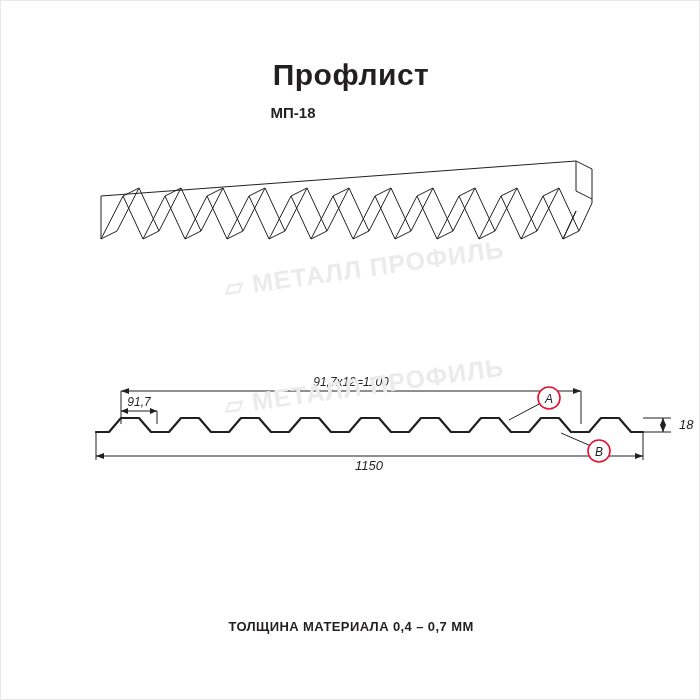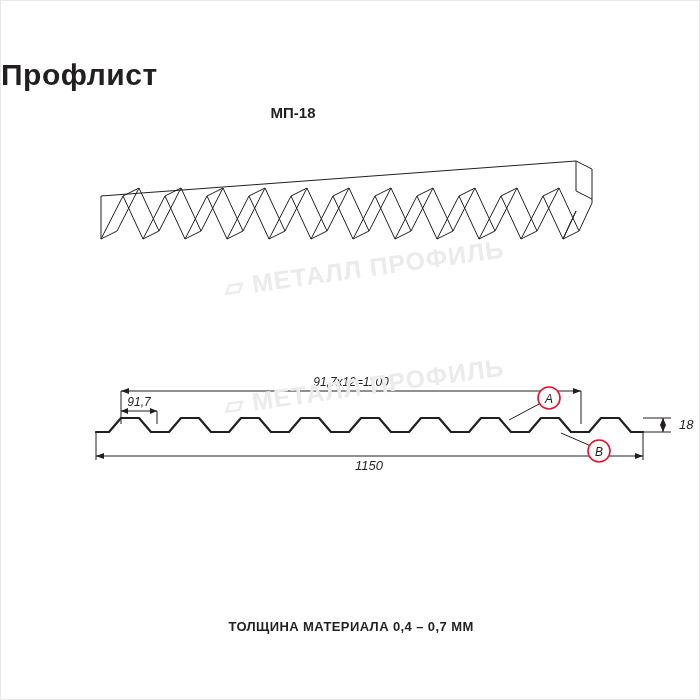--- a/index.html
+++ b/index.html
@@ -20,21 +20,21 @@
     width: 700px;
     height: 700px;
     box-sizing: border-box;
     border: 1px solid #e8e8e8;
   }
   .title {
     position: absolute;
     top: 57px;
     left: 0;
     width: 700px;
-    text-align: left;
+    text-align: center;
     font-size: 30px;
     font-weight: bold;
     letter-spacing: 0.5px;
   }
   .subtitle {
     position: absolute;
     top: 103px;
     left: 0;
     width: 584px;
     text-align: center;

